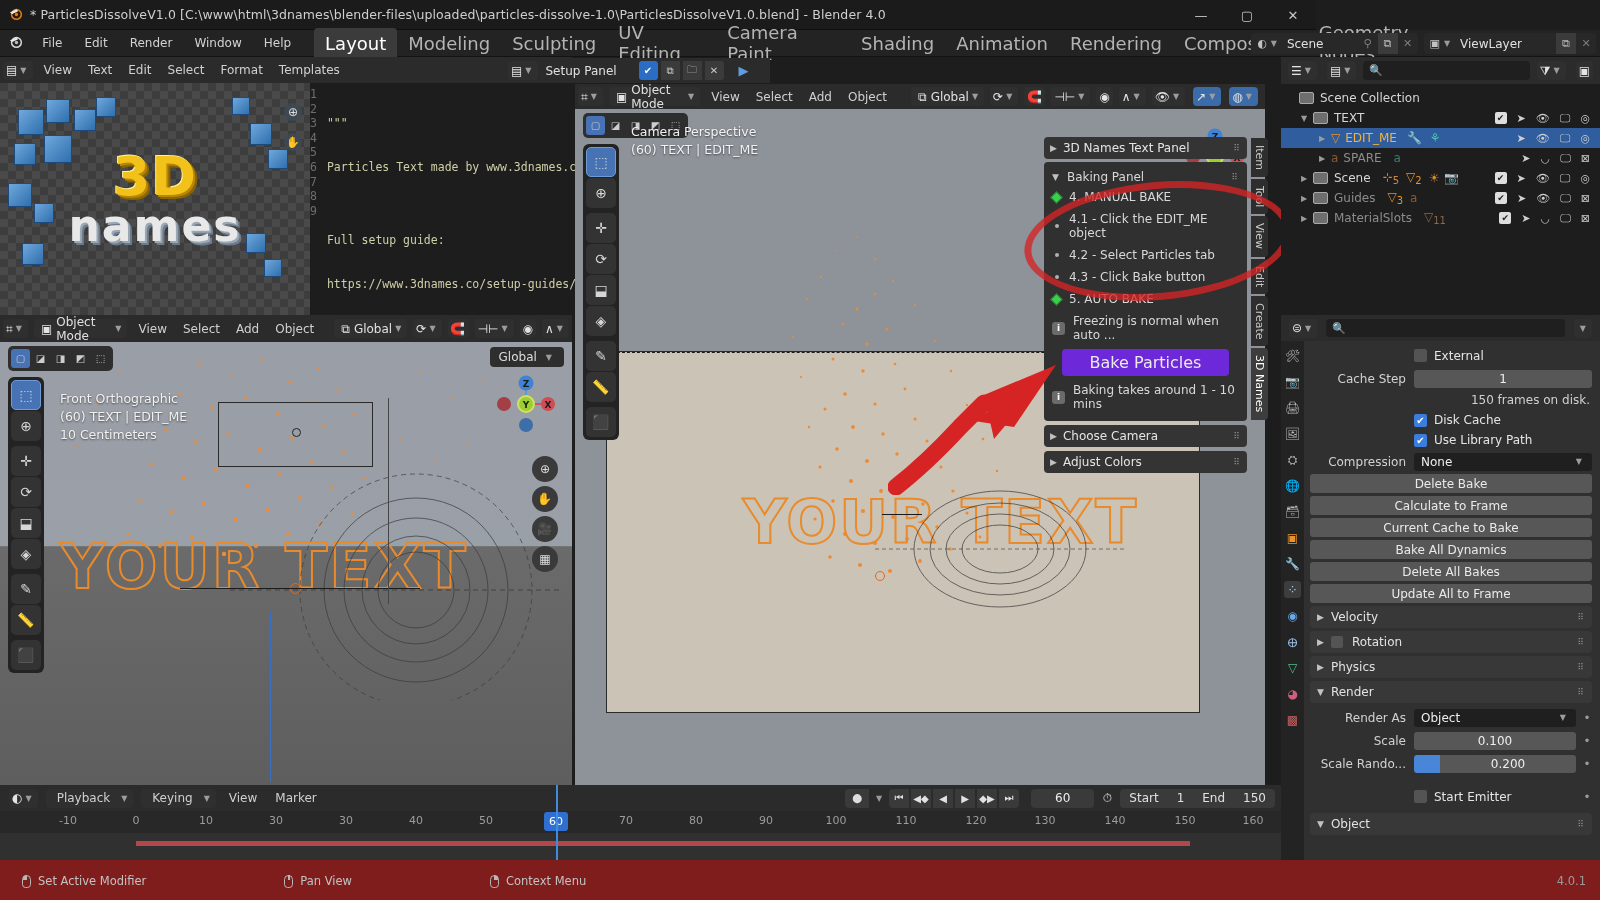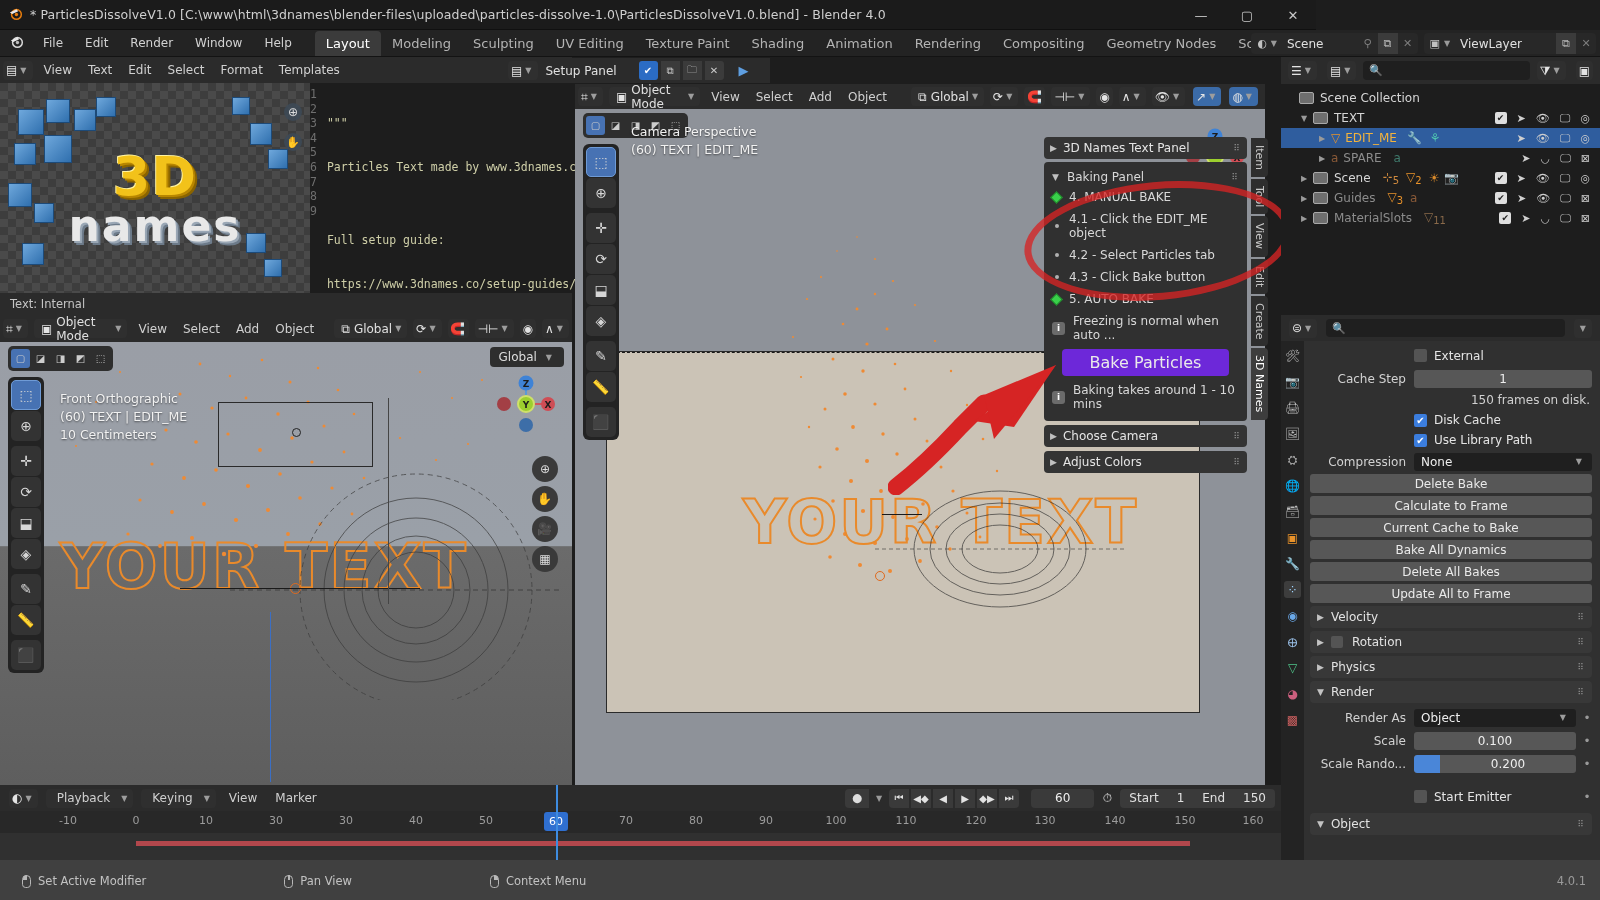--- a/index.html
+++ b/index.html
@@ -27,21 +27,21 @@
 
   
   .topbar {
     position: absolute; left: 0; top: 30px; width: 1600px; height: 27px;
     background: #232323; display: flex; align-items: center; gap: 0;
     border-bottom: 1px solid #131313;
   }
   .tbar-logo { width: 32px; text-align: center; color: #e0e0e0; font-size: 14px; }
   .menu-item { padding: 4px 11px; color: #d2d2d2; font-size: 12px; border-radius: 3px; }
   .ws-tabs { display: flex; align-items: center; margin-left: 12px; }
-  .ws-tab { padding: 5px 11px; color: #b4b4b4; font-size: 13px; border-radius: 4px 4px 0 0; }
+  .ws-tab { padding: 5px 11px; color: #b4b4b4; font-size: 18px; border-radius: 4px 4px 0 0; }
   .ws-tab.active { background: #3b3b3b; color: #ffffff; }
   .ws-plus { padding: 4px 8px; color: #aaa; font-size: 14px; }
   .topbar-right { position: absolute; right: 4px; top: 3px; display: flex; align-items: center; gap: 6px; }
   .scene-widget { display: flex; align-items: center; background: #282828; border-radius: 4px; height: 21px; }
   .sw-icon { padding: 0 4px 0 6px; display: flex; align-items: center; color: #c2c2c2; font-size: 11px; }
   .sw-caret { color: #9a9a9a; font-size: 8px; padding-right: 4px; }
   .sw-name { padding: 0 34px 0 6px; font-size: 12px; color: #e0e0e0; }
   .sw-btn { width: 20px; height: 21px; display: flex; align-items: center; justify-content: center;
             color: #b5b5b5; font-size: 11px; background: #3b3b3b; }
   .sw-btn.flat { background: transparent; color: #7d7d7d; }
@@ -216,21 +216,21 @@
   .tl-ruler { position: relative; height: 22px; background: #282828; }
   .tl-tick { position: absolute; top: 3px; font-size: 11px; color: #9c9c9c; transform: translateX(-50%); }
   .tl-current { position: absolute; top: 1px; height: 19px; background: #2f6fd0; border-radius: 3px;
                 color: #fff; font-size: 11px; padding: 0 5px; line-height: 19px; transform: translateX(-50%); }
   .tl-track { position: absolute; left: 0; top: 48px; width: 1281px; height: 27px; background: #303030; }
   .tl-range { position: absolute; height: 5px; background: #b2474c; top: 8px; }
   .tl-playhead { position: absolute; top: 0; width: 2px; height: 75px; background: #3e8ce0; }
   .tl-scroll { position: absolute; left: 8px; top: 64px; height: 9px; background: #5a5a5a; border-radius: 5px; }
 
   
-  .status { position: absolute; left: 0; top: 860px; width: 1600px; height: 40px; background: #404040; }
+  .status { position: absolute; left: 0; top: 860px; width: 1600px; height: 40px; background: #7f1d1d; }
   .status-inner { position: absolute; left: 0; top: 14px; display: flex; align-items: center; gap: 28px; padding-left: 22px; }
   .st-item { display: flex; align-items: center; gap: 7px; font-size: 11.5px; color: #c2c2c2; }
   .mouse-ico { width: 9px; height: 13px; border: 1.3px solid #b8b8b8; border-radius: 5px 5px 4px 4px; position: relative; }
   .mouse-ico.l::before { content:''; position:absolute; left:-0.5px; top:-0.5px; width:4px; height:5px;
                          background:#b8b8b8; border-radius: 4px 0 0 0; }
   .mouse-ico.m::before { content:''; position:absolute; left:2.5px; top:-0.5px; width:2.5px; height:5px; background:#b8b8b8; }
   .mouse-ico.r::before { content:''; position:absolute; right:-0.5px; top:-0.5px; width:4px; height:5px;
                          background:#b8b8b8; border-radius: 0 4px 0 0; }
   .st-version { position: absolute; right: 14px; top: 14px; font-size: 11.5px; color: #9a9a9a; }
   .otext { position: absolute; font-family: "DejaVu Sans", sans-serif; font-weight: bold;
@@ -269,21 +269,21 @@
     <div class="menu-item">Edit</div>
     <div class="menu-item">Render</div>
     <div class="menu-item">Window</div>
     <div class="menu-item">Help</div>
 
     <div class="ws-tabs">
       <div class="ws-tab active">Layout</div>
       <div class="ws-tab">Modeling</div>
       <div class="ws-tab">Sculpting</div>
       <div class="ws-tab">UV Editing</div>
-      <div class="ws-tab">Texture Paint</div>
+      <div class="ws-tab">Camera Paint</div>
       <div class="ws-tab">Shading</div>
       <div class="ws-tab">Animation</div>
       <div class="ws-tab">Rendering</div>
       <div class="ws-tab">Compositing</div>
       <div class="ws-tab">Geometry Nodes</div>
       <div class="ws-tab">Scripting</div>
       <div class="ws-plus">+</div>
     </div>
 
     <div class="topbar-right">
@@ -381,23 +381,20 @@
           <div>Full setup guide:</div>
           <div>https://www.3dnames.co/setup-guides/</div>
           <div></div>
           <div>Launch Setup Panel with ▷ icon</div>
           <div>at top of window.</div>
           <div><span>"""</span><span class="te-caret"></span></div>
         </div>
       </div>
     </div>
 
-    <div class="te-footer">
-      <span>Text: Internal</span>
-    </div>
   </div>
 
   <div style="position:absolute;left:505px;top:58px;width:265px;height:25px;display:flex;align-items:center;gap:3px;background:#2b2b2b;">
     <div class="hdr-btn">
       <span>▤</span>
         <span class="caret">▼</span>
     </div>
     <div style="font-size:12px;color:#e0e0e0;padding:0 8px 0 2px;width:92px;">Setup Panel</div>
     <div style="width:19px;height:19px;background:#2b6cc4;border-radius:3px;display:flex;align-items:center;justify-content:center;color:#fff;font-size:10px;">✔</div>
     <div style="width:19px;height:19px;background:#3b3b3b;display:flex;align-items:center;justify-content:center;color:#ccc;font-size:10px;">⧉</div>

